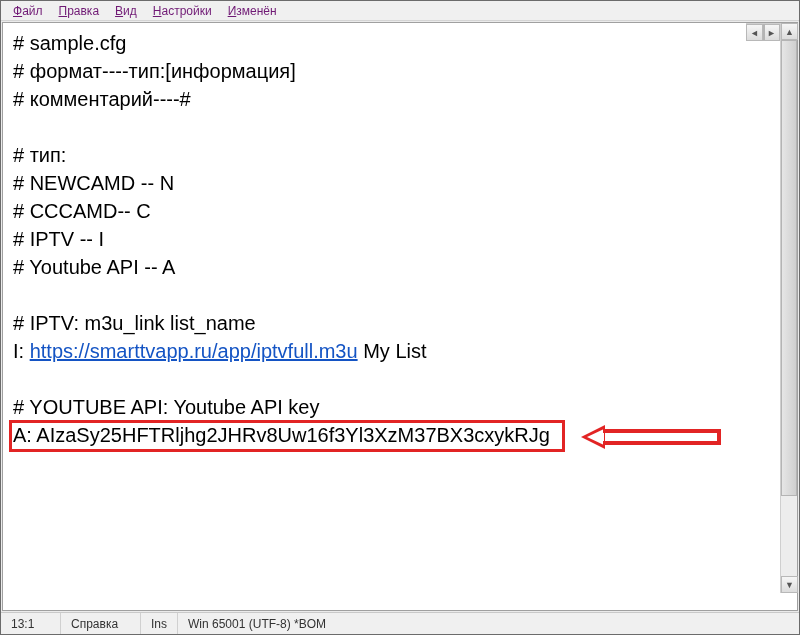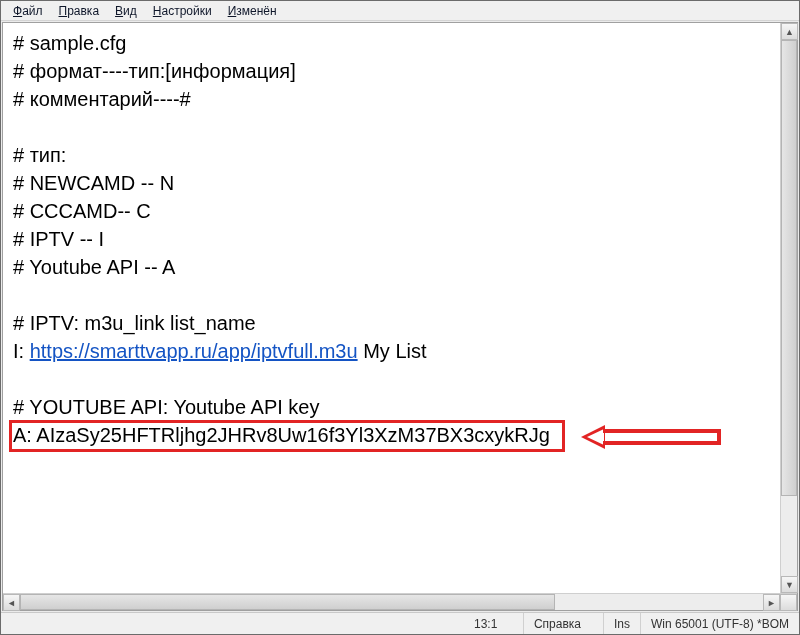--- a/index.html
+++ b/index.html
@@ -70,35 +70,35 @@
     .menubar {
       height: 20px;
       background: #f0f0f0;
       display: flex;
       align-items: center;
       padding-left: 4px;
       border-bottom: 1px solid #d4d4d4;
     }
     .menu-item {
       padding: 2px 8px;
-      color: #0f172a;
+      color: #701a75;
       font-size: 12px;
       text-decoration: underline;
       text-decoration-color: transparent;
     }
     .menu-item:first-letter { text-decoration: underline; }
     .menu-item { cursor: default; }
 
     .editor-wrap {
       flex: 1;
       background: #fff;
       border: 1px solid #a0a0a0;
       margin: 1px;
       display: flex;
-      flex-direction: column;
+      flex-direction: row;
       position: relative;
     }
     .editor {
       flex: 1;
       padding: 6px 10px 2px 10px;
       font-family: "Comic Sans MS", cursive, sans-serif;
       font-size: 20px;
       line-height: 28px;
       color: #000;
       white-space: pre;
@@ -167,21 +167,20 @@
     }
 
     .statusbar {
       height: 22px;
       background: #f0f0f0;
       border-top: 1px solid #c9c9c9;
       display: flex;
       align-items: center;
       font-size: 12px;
       color: #333;
-      justify-content: flex-end;
     }
     .status-cell {
       padding: 0 10px;
       border-right: 1px solid #d0d0d0;
       height: 100%;
       display: flex; align-items: center;
     }
     .status-cell.wide { min-width: 80px; }
   </style>
 </head>

